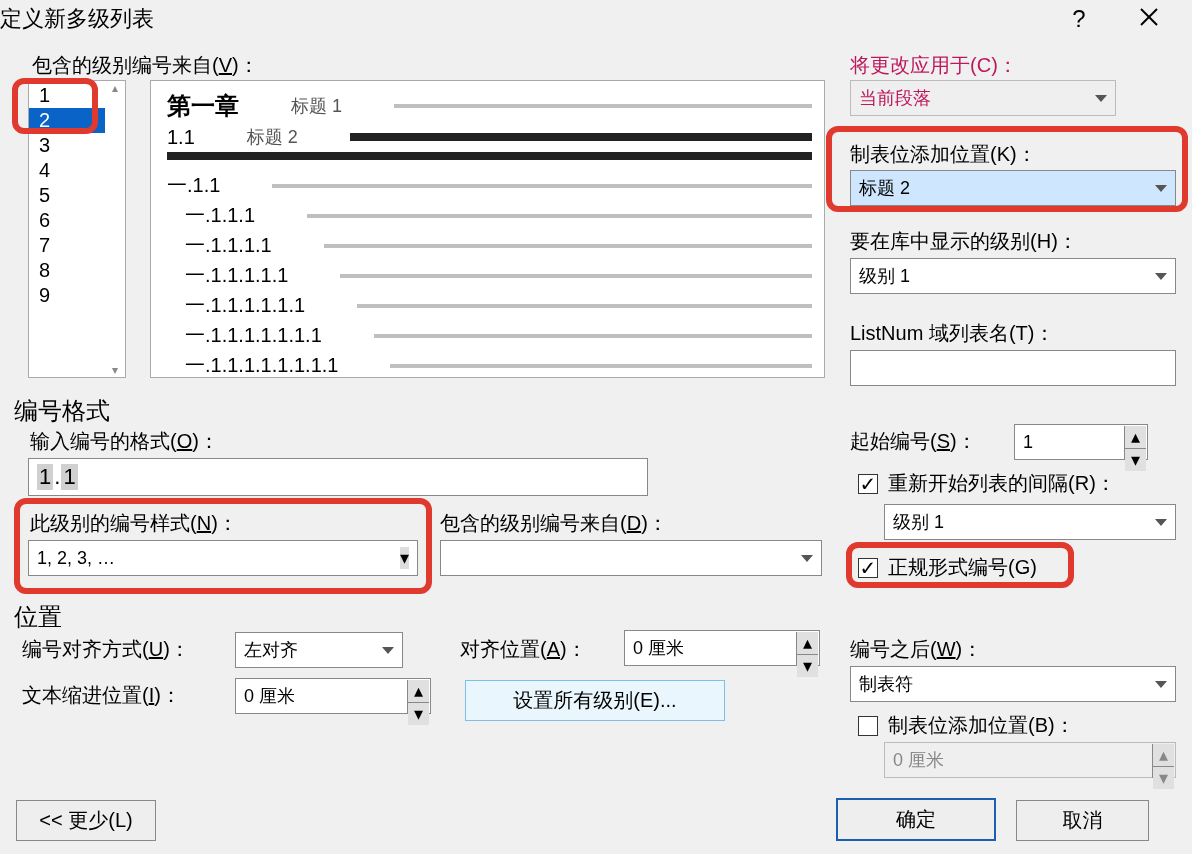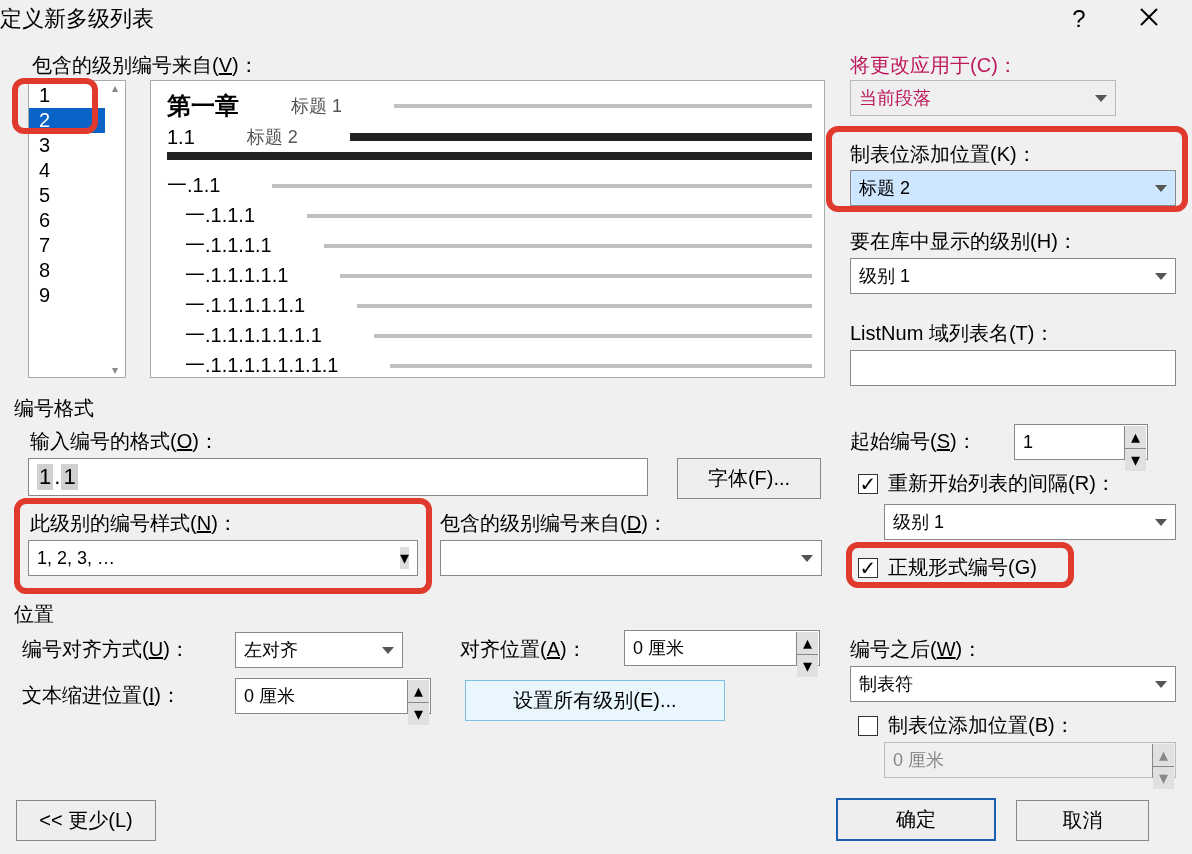--- a/index.html
+++ b/index.html
@@ -140,21 +140,21 @@
 }
 .checkbox .cb {
   width: 20px; height: 20px;
   border: 1px solid #333;
   background: #fff;
   margin-right: 10px;
   display:flex; align-items:center; justify-content:center;
 }
 
 
-.section-label { position:absolute; font-size:20px; }
+.section-label { position:absolute; font-size:24px; }
 
 
 .btn {
   position:absolute;
   border:1px solid #888;
   background:#eee;
   text-align:center;
   padding:6px 0;
   font-size:20px;
 }
@@ -277,23 +277,20 @@
   <div class="section-label" style="left:14px; top:395px;">编号格式</div>
 
   <div class="lbl" style="position:absolute; left:30px; top:428px;">
     <span>输入编号的格式(</span><span class="shortcut">O</span><span>)：</span>
   </div>
   <div class="textbox" style="position:absolute; left:28px; top:458px; width:620px; height:38px; font-size:22px;">
     <span style="background:#d0d0d0; padding:0 2px; margin-right:1px;">1</span>
       <span>.</span>
       <span style="background:#d0d0d0; padding:0 2px; margin-left:1px;">1</span>
   </div>
-  <div class="btn" style="left:677px; top:458px; width:144px;">
-    <span>字体(</span><span class="shortcut">F</span><span>)...</span>
-  </div>
 
   <div class="lbl" style="position:absolute; left:30px; top:510px;">
     <span>此级别的编号样式(</span><span class="shortcut">N</span><span>)：</span>
   </div>
   <div class="select" style="position:absolute; left:28px; top:540px; width:390px;">
     <span>1, 2, 3, …</span>
     <span class="sel-arrow" style="border-top-color:#333; background:#ddd; width:auto; height:auto; padding:0; margin-left:auto; border:none; display:flex; align-items:center; justify-content:center;">▾</span>
   </div>
 
   <div class="lbl" style="position:absolute; left:440px; top:510px;">

